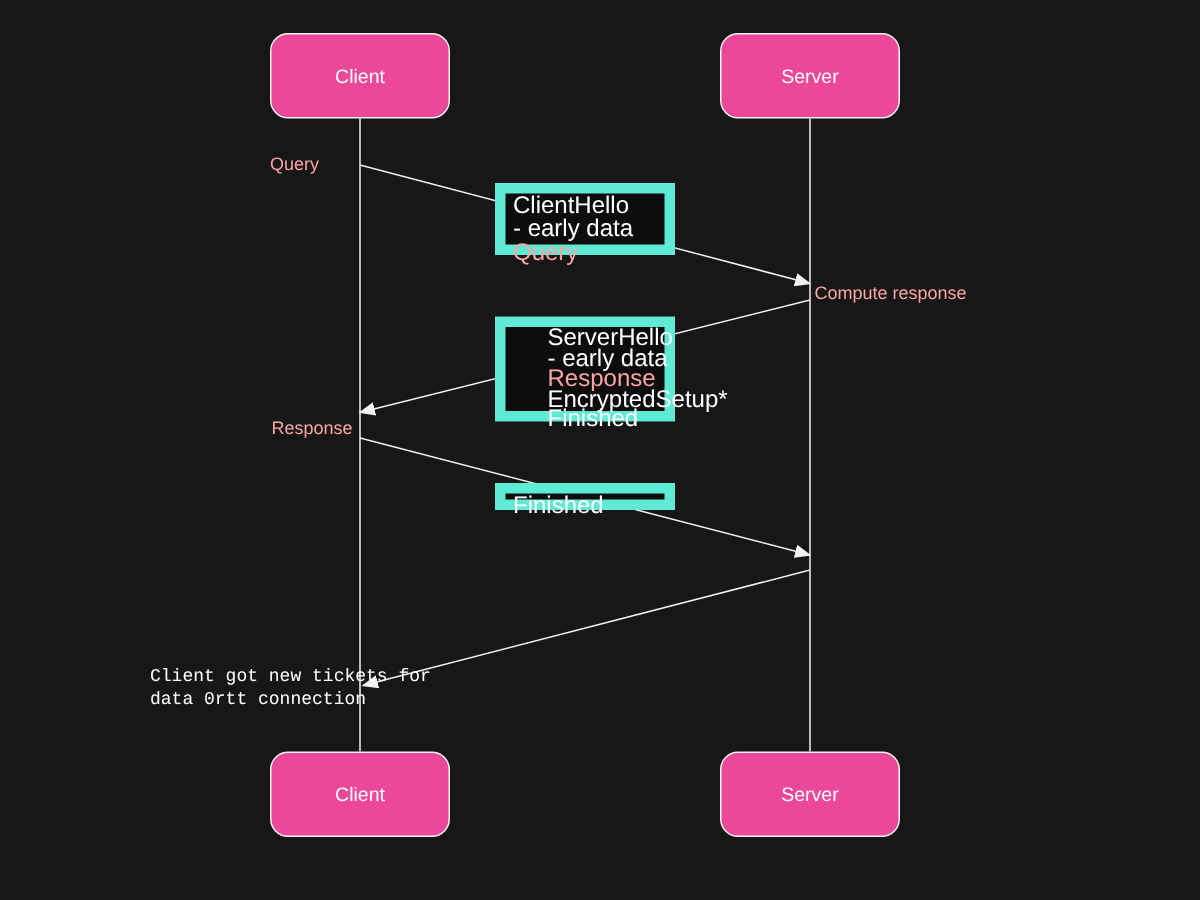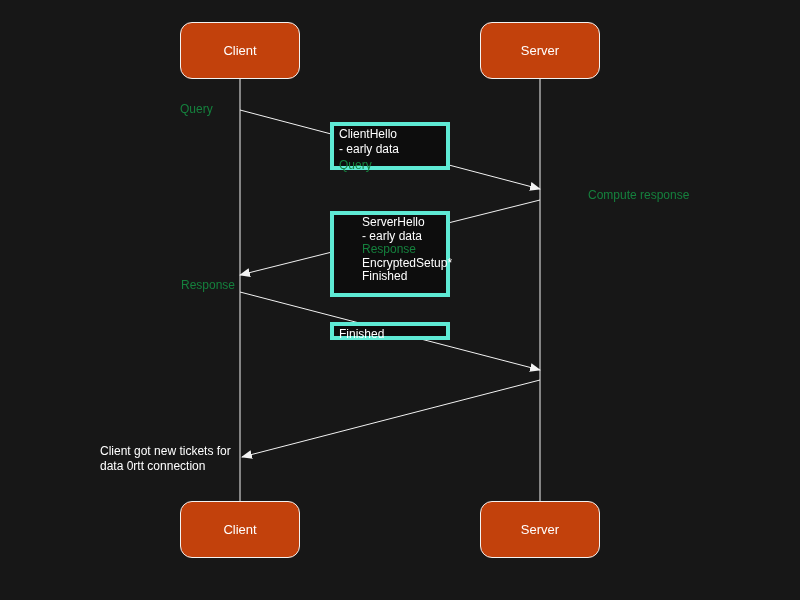--- a/index.html
+++ b/index.html
@@ -19,43 +19,43 @@
     position: absolute;
     left: 0;
     top: 0;
     z-index: 1;
   }
   .actor-box {
     position: absolute;
     width: 120px;
     height: 57px;
     box-sizing: border-box;
-    background: #c2410c;
+    background: #ec4899;
     border: 1px solid #f2f2f2;
     border-radius: 12px;
     color: #ffffff;
     font-size: 13px;
     display: flex;
     align-items: center;
     justify-content: center;
     z-index: 2;
   }
   .msg-box {
     position: absolute;
     box-sizing: border-box;
     background: #0d0d0d;
-    border: 4px solid #5eead4;
+    border: 7px solid #5eead4;
     color: #ffffff;
-    font-size: 12px;
+    font-size: 16px;
     padding: 1px 0 0 5px;
     z-index: 2;
     white-space: nowrap;
   }
   .msg-line { color: #ffffff; }
-  .green { color: #15803d; }
+  .green { color: #fca5a5; }
   .lh15 .msg-line { line-height: 15.3px; }
   .lh13 .msg-line { line-height: 13.5px; }
   .single { line-height: 15px; }
   .side-label {
     position: absolute;
     font-size: 12px;
     z-index: 2;
     white-space: nowrap;
   }
   .note-label {
@@ -100,35 +100,35 @@
   <div class="actor-box" style="left:480px; top:501px;">
     <span>Server</span>
   </div>
 
   <div class="msg-box lh15" style="left:330px; top:122px; width:120px; height:48px;">
     <div class="msg-line">ClientHello</div>
     <div class="msg-line">- early data</div>
     <div class="msg-line green">Query</div>
   </div>
 
-  <div class="msg-box lh13" style="left:330px; top:211px; width:120px; height:86px;padding-left:28px;">
+  <div class="msg-box lh13" style="left:330px; top:211px; width:120px; height:70px;padding-left:28px;">
     <div class="msg-line">ServerHello</div>
     <div class="msg-line">- early data</div>
     <div class="msg-line green">Response</div>
     <div class="msg-line">EncryptedSetup*</div>
     <div class="msg-line">Finished</div>
   </div>
 
   <div class="msg-box single" style="left:330px; top:322px; width:120px; height:18px;">
     <span>Finished</span>
   </div>
 
 
   <div class="side-label green" style="left:180px; top:102px;">Query</div>
-  <div class="side-label green" style="left:543px; top:188px;margin-left:45px;">Compute response</div>
+  <div class="side-label green" style="left:543px; top:188px;">Compute response</div>
   <div class="side-label green" style="left:181px; top:278px;">Response</div>
 
-  <div class="note-label" style="left:100px; top:444px;">
+  <div class="note-label" style="left:100px; top:444px;font-family:Liberation Mono, monospace;">
     <div>Client got new tickets for</div>
     <div>data 0rtt connection</div>
   </div>
 
 </div>
 
 </body></html>

